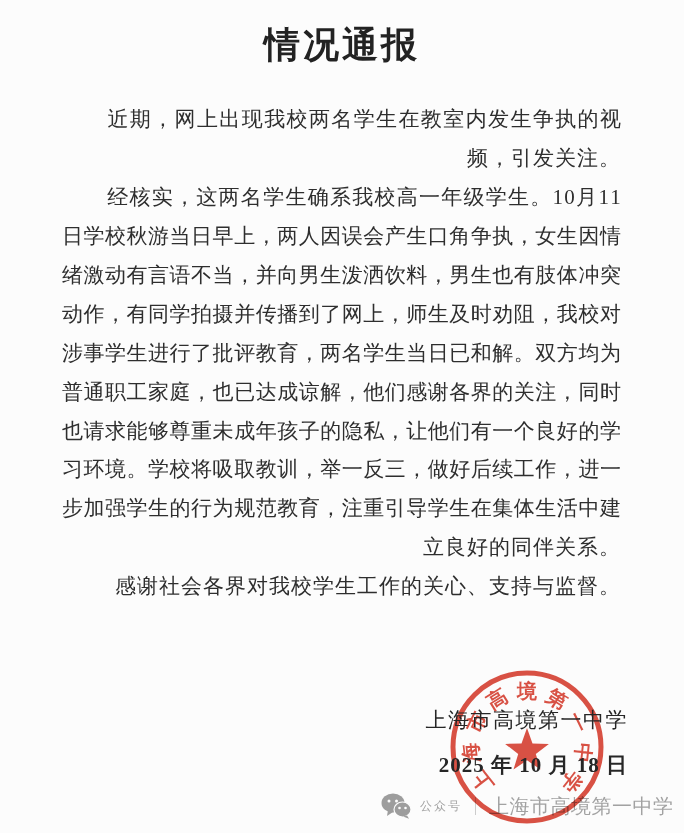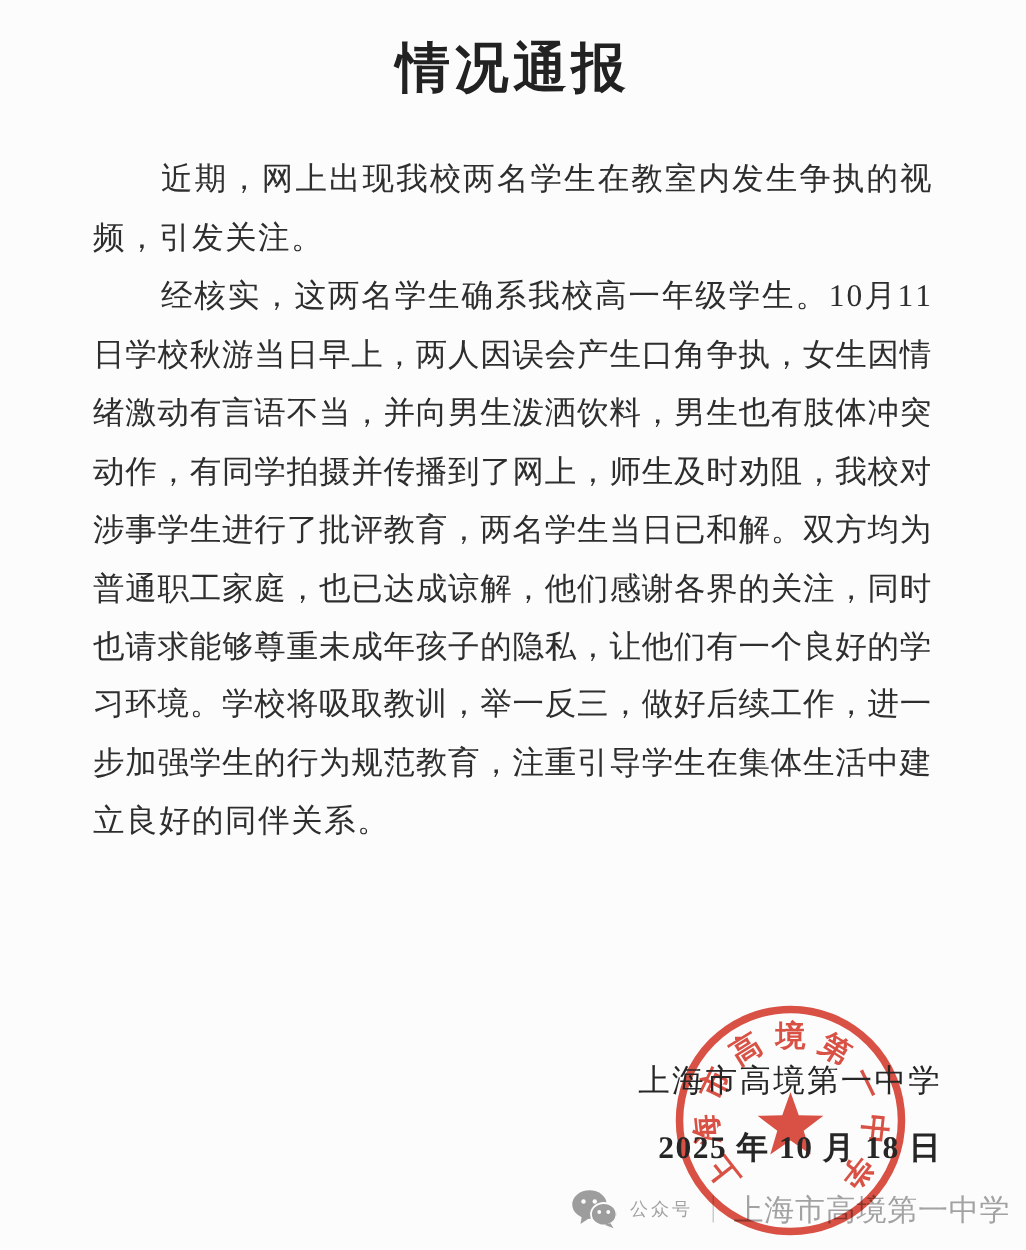--- a/index.html
+++ b/index.html
@@ -37,20 +37,21 @@
     top: 100px;
     left: 62px;
     width: 559px;
     font-size: 21px;
   }
   .bline {
     height: 38.9px;
     display: flex;
     align-items: center;
     white-space: nowrap;
+    justify-content: flex-end;
   }
   .bline.just { justify-content: space-between; }
   .bline .indent { display: inline-block; width: 44px; flex: 0 0 44px; }
   .bline.plain span.txt { letter-spacing: 1px; }
   
   .sign-block {
     position: absolute;
     right: 56px;
     top: 706px;
     text-align: right;
@@ -399,20 +400,24 @@
         <span>集</span>
         <span>体</span>
         <span>生</span>
         <span>活</span>
         <span>中</span>
         <span>建</span>
       </div>
       <div class="bline plain">
         <span class="txt">立良好的同伴关系。</span>
       </div>
+      <div class="bline plain">
+        <span class="indent"></span>
+        <span class="txt">感谢社会各界对我校学生工作的关心、支持与监督。</span>
+      </div>
     </div>
 
   <div class="sign-block">
     <div class="sign-name">上海市高境第一中学</div>
     <div class="sign-date">2025 年 10 月 18 日</div>
   </div>
 
   <div class="seal">
     <svg width="160" height="160" viewBox="0 0 160 160">
       <circle cx="80" cy="80" r="74" fill="none" stroke="#d63a2b" stroke-width="5"></circle>

